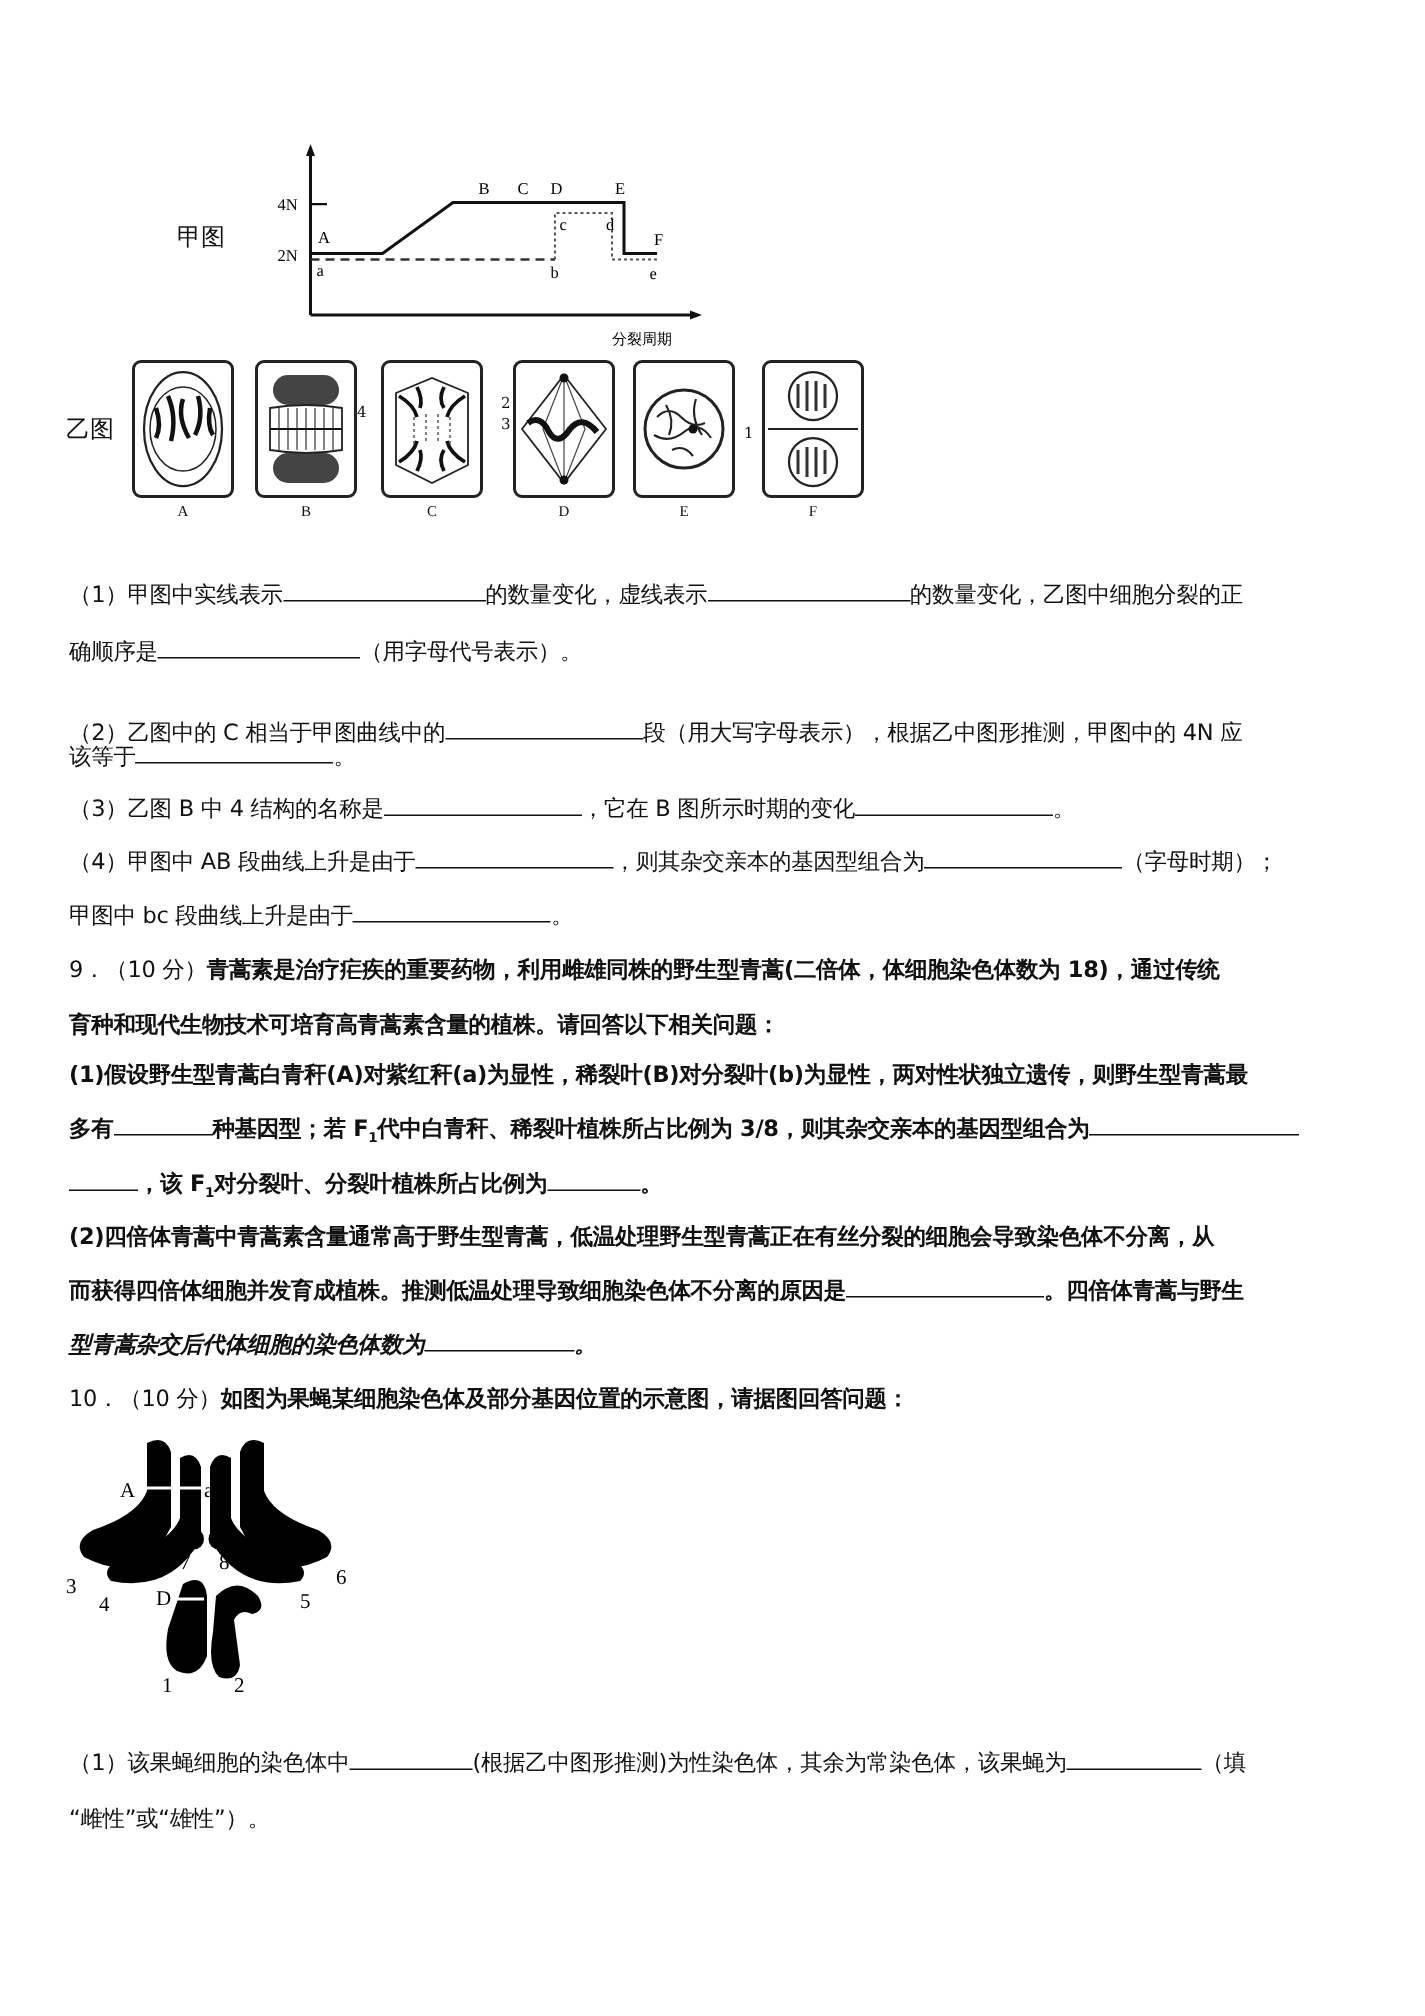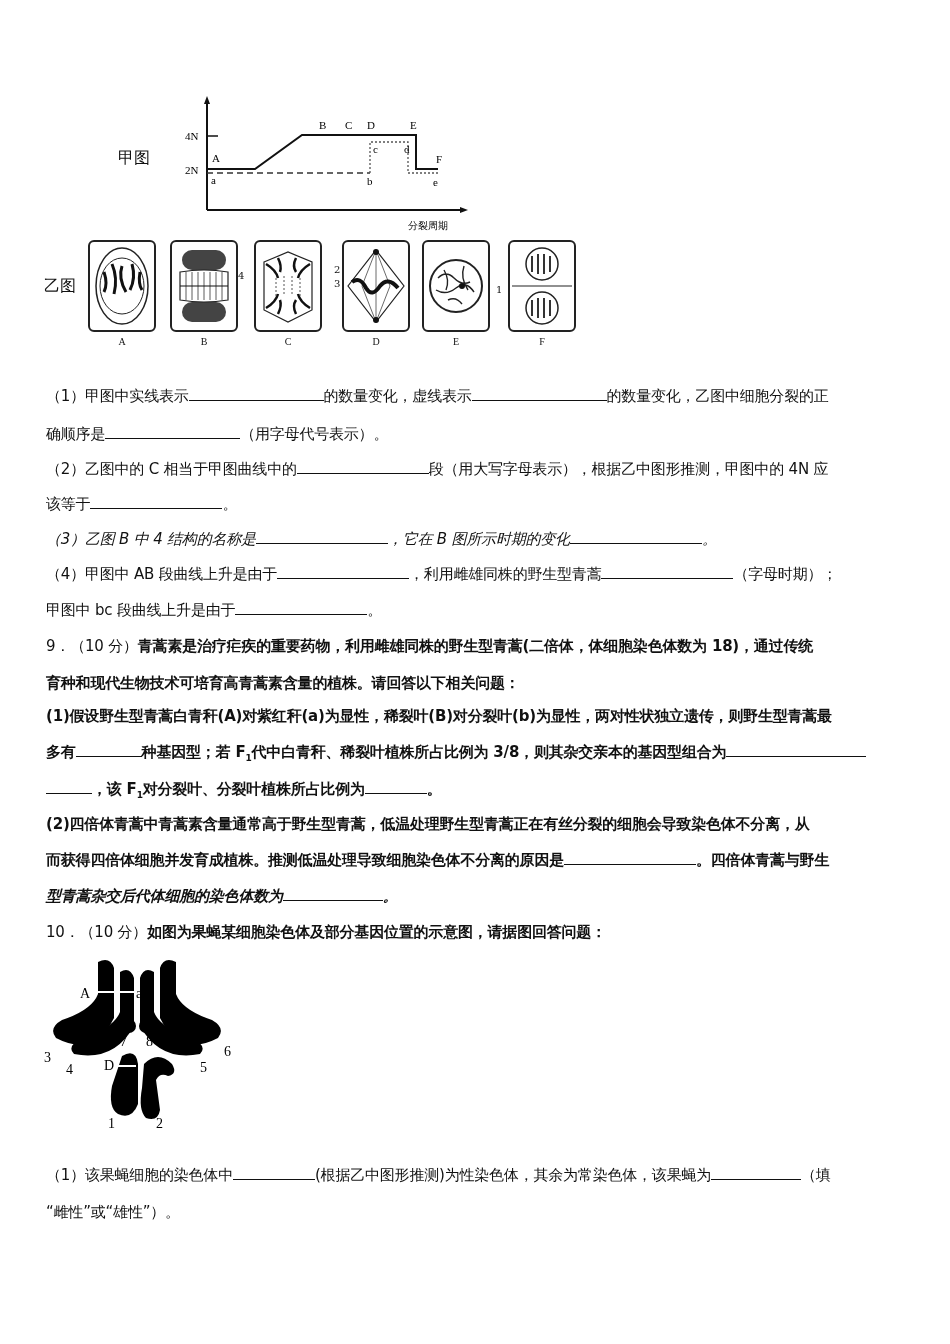--- a/index.html
+++ b/index.html
@@ -119,31 +119,31 @@
   <span class="cell-label" style="left:384px;">E</span>
   <span class="cell-label" style="left:470px;">F</span>
 </div>
 
 <div class="line" style="top:386px;">
   <span>（1）甲图中实线表示</span><span class="blank" style="width:135px;"></span><span>的数量变化，虚线表示</span><span class="blank" style="width:135px;"></span><span>的数量变化，乙图中细胞分裂的正</span>
 </div>
 <div class="line" style="top:424px;">
   <span>确顺序是</span><span class="blank" style="width:135px;"></span><span>（用字母代号表示）。</span>
 </div>
-<div class="line" style="top:459px;">
+<div class="line" style="top:478px;">
   <span>（2）乙图中的 C 相当于甲图曲线中的</span><span class="blank" style="width:132px;"></span><span>段（用大写字母表示），根据乙中图形推测，甲图中的 4N 应</span>
 </div>
 <div class="line" style="top:494px;">
   <span>该等于</span><span class="blank" style="width:132px;"></span><span>。</span>
 </div>
-<div class="line" style="top:529px;font-style:italic;">
+<div class="line" style="top:529px;">
   <span>（3）乙图 B 中 4 结构的名称是</span><span class="blank" style="width:132px;"></span><span>，它在 B 图所示时期的变化</span><span class="blank" style="width:132px;"></span><span>。</span>
 </div>
 <div class="line" style="top:564px;">
-  <span>（4）甲图中 AB 段曲线上升是由于</span><span class="blank" style="width:132px;"></span><span>，利用雌雄同株的野生型青蒿</span><span class="blank" style="width:132px;"></span><span>（字母时期）；</span>
+  <span>（4）甲图中 AB 段曲线上升是由于</span><span class="blank" style="width:132px;"></span><span>，则其杂交亲本的基因型组合为</span><span class="blank" style="width:132px;"></span><span>（字母时期）；</span>
 </div>
 <div class="line" style="top:600px;">
   <span>甲图中 bc 段曲线上升是由于</span><span class="blank" style="width:132px;"></span><span>。</span>
 </div>
 
 <div class="line" style="top:636px;">
   <span>9．</span><span>（10 分）</span><span class="bold">青蒿素是治疗疟疾的重要药物，利用雌雄同株的野生型青蒿(二倍体，体细胞染色体数为 18)，通过传统</span>
 </div>
 <div class="line bold" style="top:673px;">育种和现代生物技术可培育高青蒿素含量的植株。请回答以下相关问题：</div>
 <div class="line bold" style="top:706px;">(1)假设野生型青蒿白青秆(A)对紫红秆(a)为显性，稀裂叶(B)对分裂叶(b)为显性，两对性状独立遗传，则野生型青蒿最</div>

